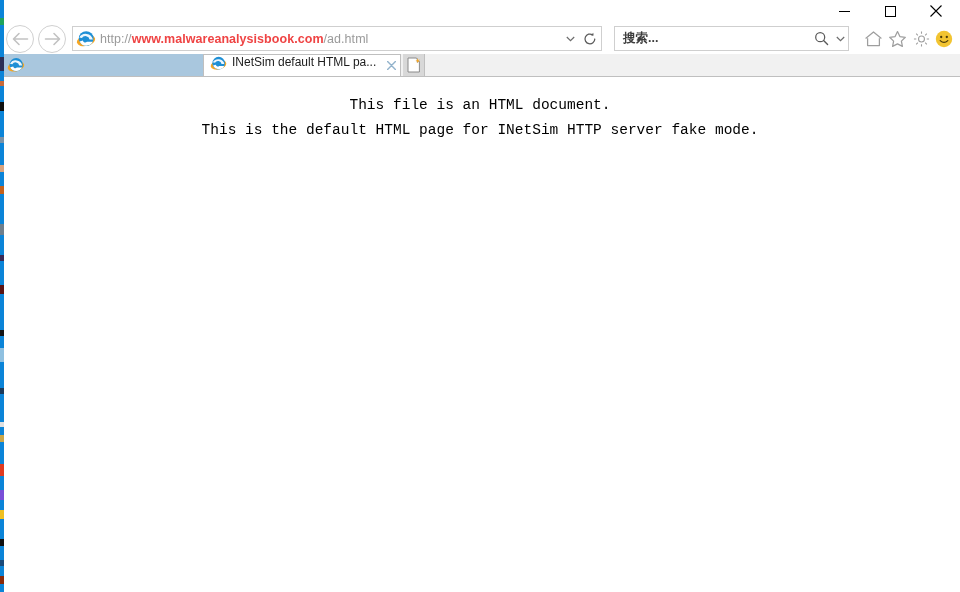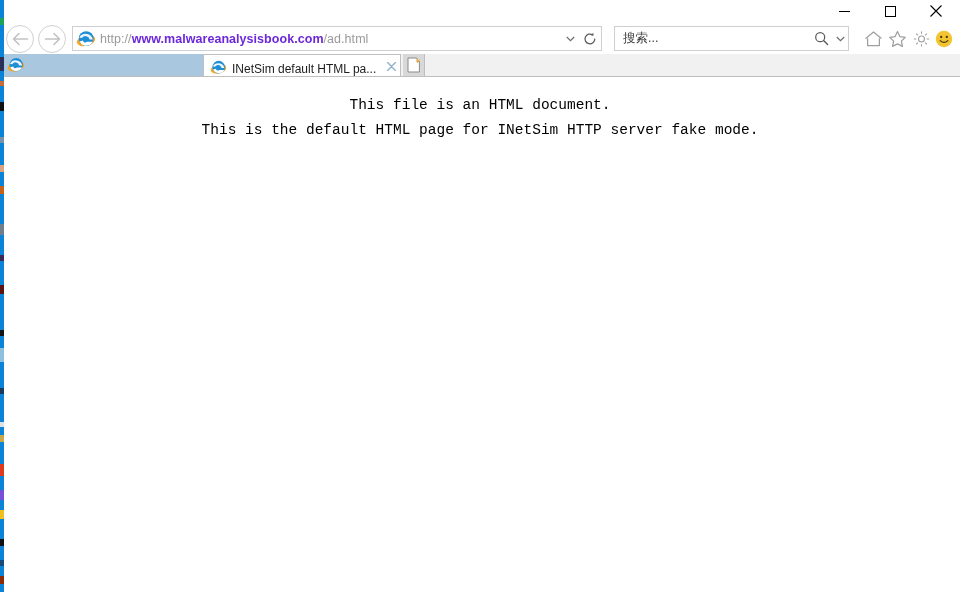--- a/index.html
+++ b/index.html
@@ -91,21 +91,21 @@
     flex: 0 0 auto;
   }
   #address-url {
     flex: 1 1 auto;
     font-size: 12.5px;
     color: #9a9a9a;
     white-space: nowrap;
     overflow: hidden;
     letter-spacing: 0.05px;
   }
-  #address-url .host { color: #6d28d9; font-weight: 700; }
+  #address-url .host { color: #ef4444; font-weight: 700; }
   #addr-dropdown {
     flex: 0 0 auto;
     width: 18px; height: 23px;
     display: flex; align-items: center; justify-content: center;
     color: #6d6d6d;
   }
   #addr-refresh {
     flex: 0 0 auto;
     width: 22px; height: 23px;
     display: flex; align-items: center; justify-content: center;
@@ -114,20 +114,21 @@
 
   #search-box {
     position: absolute;
     left: 614px; top: 4px;
     width: 235px; height: 25px;
     border: 1px solid #cfcfcf;
     box-sizing: border-box;
     background: #ffffff;
     display: flex;
     align-items: center;
+    font-weight: bold;
   }
   #search-text {
     flex: 1 1 auto;
     padding-left: 8px;
     font-size: 12.5px;
     color: #3d3d3d;
     white-space: nowrap;
     overflow: hidden;
   }
   #search-magnifier {
@@ -175,21 +176,21 @@
 
   #tab-active {
     position: absolute;
     left: 203px; top: 0;
     width: 198px; height: 22px;
     background: #ffffff;
     border: 1px solid #bfbfbf;
     border-bottom: none;
     box-sizing: border-box;
     display: flex;
-    align-items: flex-end;
+    align-items: flex-start;
   }
   #tab-active .ie-mini { margin-left: 6px; flex: 0 0 auto; }
   #tab-title {
     flex: 1 1 auto;
     margin-left: 5px;
     font-size: 12px;
     color: #1c1c1c;
     white-space: nowrap;
     overflow: hidden;
   }

